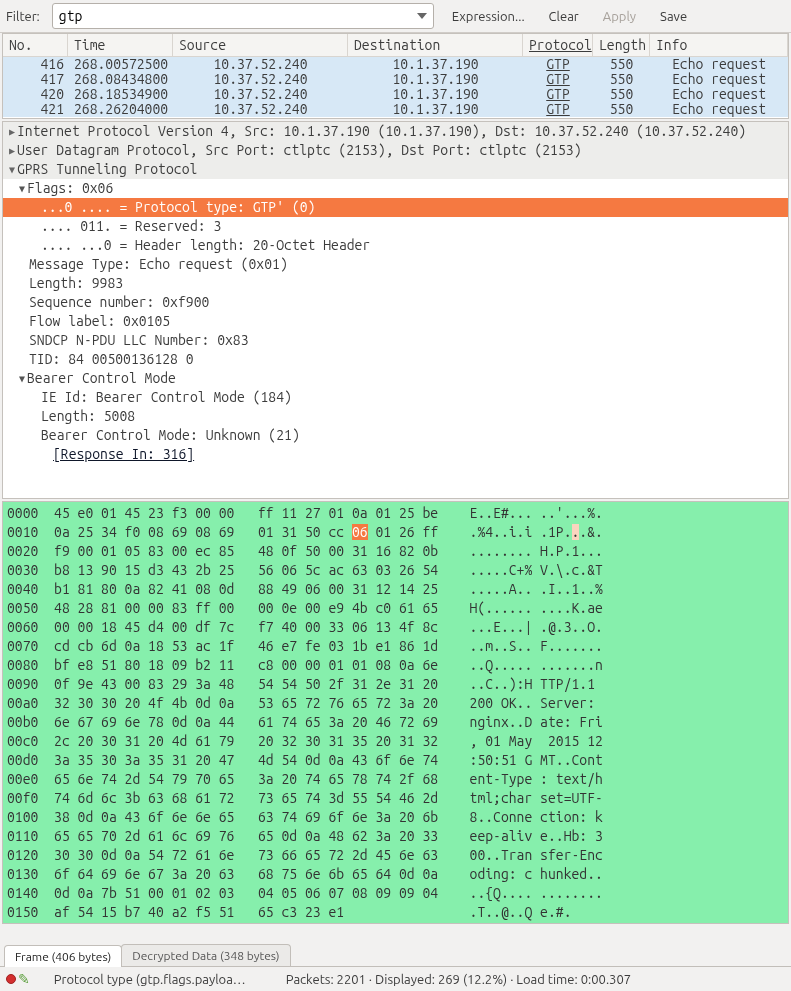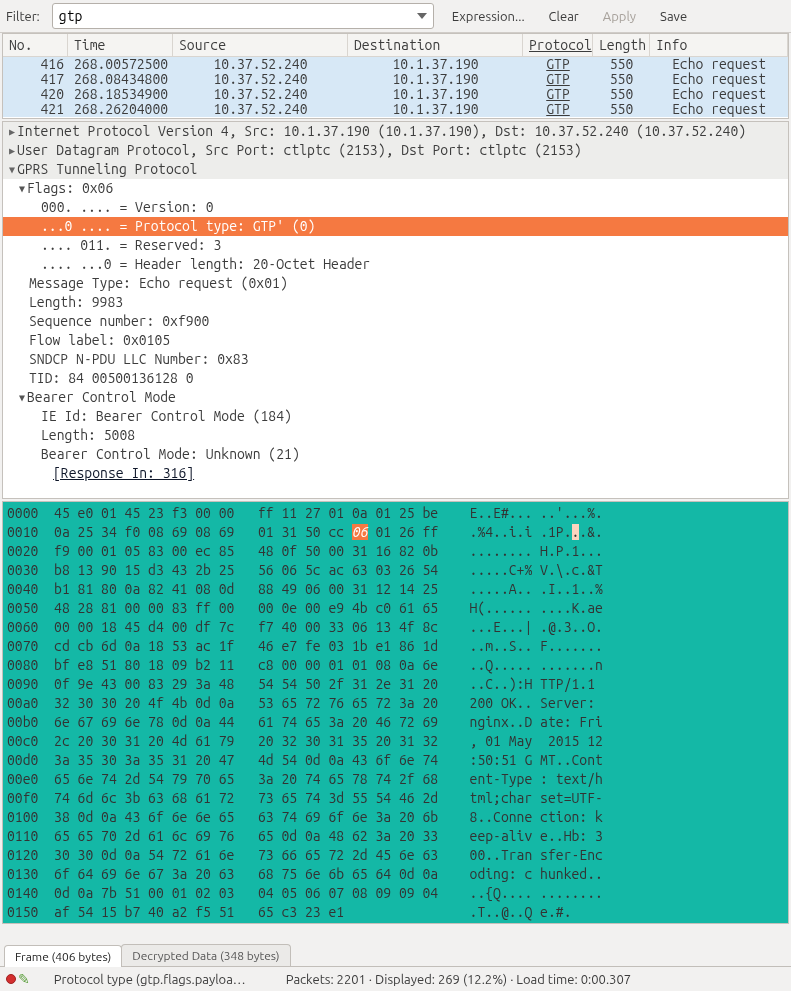--- a/index.html
+++ b/index.html
@@ -123,33 +123,33 @@
   background: #f57941;
   color: #fff;
 }
 .ind1 { padding-left: 14px; }
 .ind2 { padding-left: 26px; }
 .ind3 { padding-left: 38px; }
 .link { color: #0f172a; text-decoration: underline; cursor: pointer; margin-left: 24px; }
 
 
 .hex-pane {
-  background: #14b8a6;
+  background: #86efac;
   border: 1px solid #c5c1bc;
   margin: 2px 2px 0 2px;
   padding: 2px 4px;
   flex: 1;
   overflow: auto;
   font-family: "Ubuntu Mono", monospace;
   font-size: 14px;
   line-height: 19px;
   white-space: pre;
   color: #333;
 }
-.hex-hl { background: #f57941; color: #fff; font-style: italic; }
+.hex-hl { background: #f57941; color: #fff; }
 .hex-hl2 { background: #fbd4be; }
 
 
 .tabs {
   display: flex;
   padding: 4px 4px 0 4px;
   background: #f2f1f0;
   gap: 0;
   border-bottom: 1px solid #c2beb9;
 }
@@ -259,21 +259,20 @@
         <div class="c-info">Echo request</div>
       </div>
     </div>
 </div>
 
 <div class="tree-pane">
   <div class="tree-line l1"><span class="tw">▶</span><span>Internet Protocol Version 4, Src: 10.1.37.190 (10.1.37.190), Dst: 10.37.52.240 (10.37.52.240)</span></div>
   <div class="tree-line l1"><span class="tw">▶</span><span>User Datagram Protocol, Src Port: ctlptc (2153), Dst Port: ctlptc (2153)</span></div>
   <div class="tree-line l1"><span class="tw">▼</span><span>GPRS Tunneling Protocol</span></div>
   <div class="tree-line ind1"><span class="tw">▼</span><span>Flags: 0x06</span></div>
-  <div class="tree-line ind3"><span>000. .... = Version: 0</span></div>
   <div class="tree-line ind3 sel"><span>...0 .... = Protocol type: GTP' (0)</span></div>
   <div class="tree-line ind3"><span>.... 011. = Reserved: 3</span></div>
   <div class="tree-line ind3"><span>.... ...0 = Header length: 20-Octet Header</span></div>
   <div class="tree-line ind2"><span>Message Type: Echo request (0x01)</span></div>
   <div class="tree-line ind2"><span>Length: 9983</span></div>
   <div class="tree-line ind2"><span>Sequence number: 0xf900</span></div>
   <div class="tree-line ind2"><span>Flow label: 0x0105</span></div>
   <div class="tree-line ind2"><span>SNDCP N-PDU LLC Number: 0x83</span></div>
   <div class="tree-line ind2"><span>TID: 84 00500136128 0</span></div>
   <div class="tree-line ind1"><span class="tw">▼</span><span>Bearer Control Mode</span></div>

